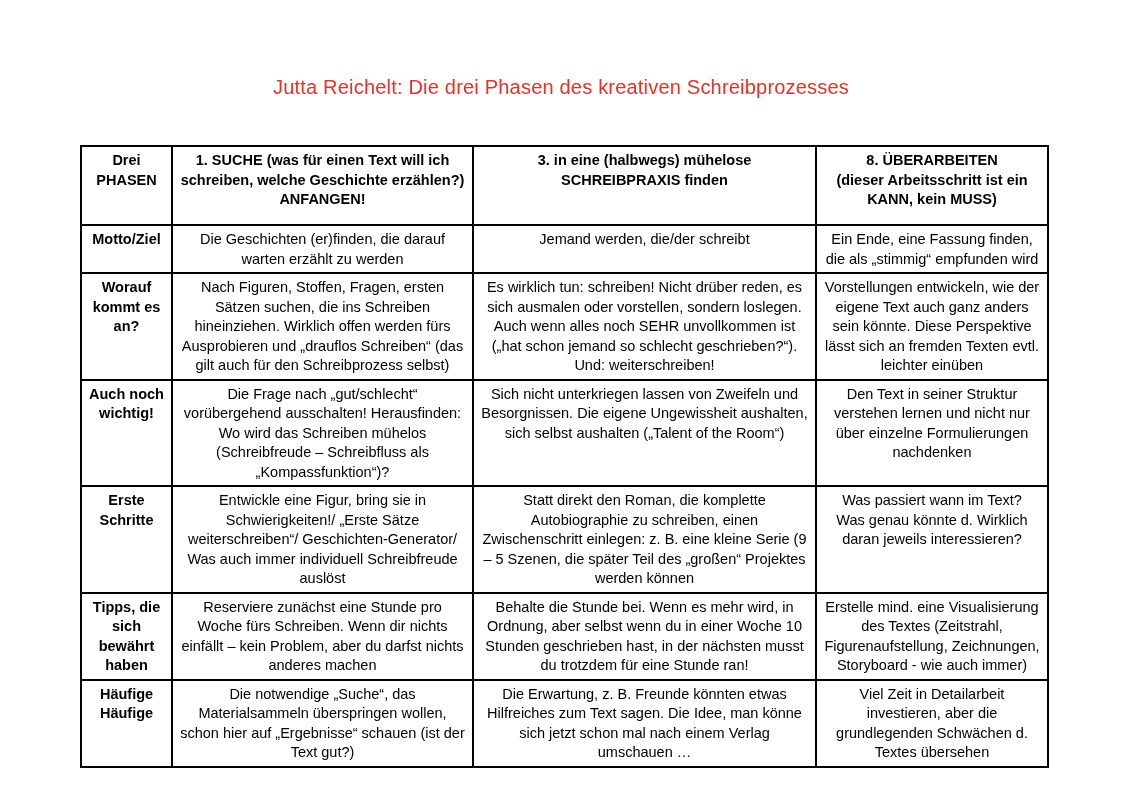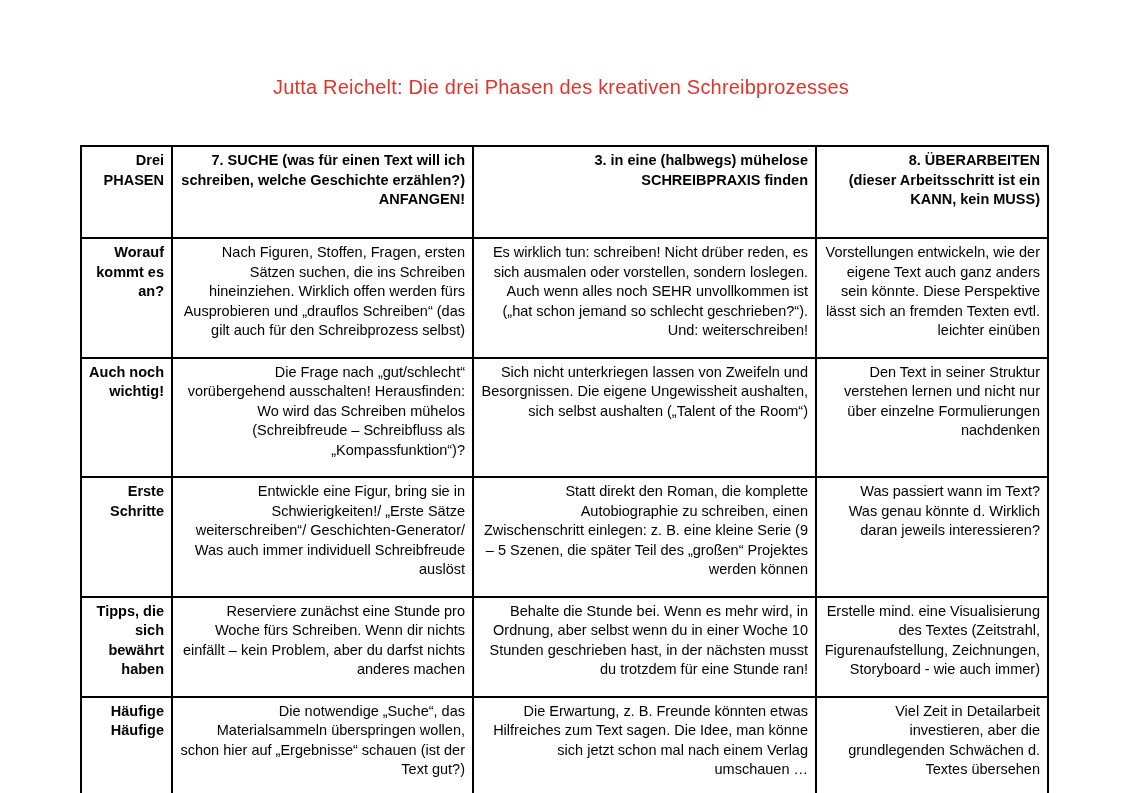--- a/index.html
+++ b/index.html
@@ -28,22 +28,22 @@
     margin: 46px 0 0 80px;
     width: 967px;
     table-layout: fixed;
     border-collapse: separate;
     border-spacing: 0;
     border: 1px solid #000;
   }
   table.phases th, table.phases td {
     border: 1px solid #000;
     vertical-align: top;
-    text-align: right;
-    padding: 4px 7px 16px 7px;
+    text-align: center;
+    padding: 4px 7px 3px 7px;
     font-size: 14.5px;
     line-height: 19.5px;
     white-space: pre-wrap;
     overflow: hidden;
   }
   table.phases thead th {
     font-weight: bold;
     height: 70px;
   }
   table.phases tbody th {
@@ -71,28 +71,34 @@
     <colgroup>
       <col class="col-label">
       <col class="col-suche">
       <col class="col-praxis">
       <col class="col-ueber">
     </colgroup>
     <thead>
       <tr>
         <th>Drei
 PHASEN</th>
-        <th>7. SUCHE (was für einen Text will ich schreiben, welche Geschichte erzählen?)
+        <th>1. SUCHE (was für einen Text will ich schreiben, welche Geschichte erzählen?)
 ANFANGEN!</th>
         <th>3. in eine (halbwegs) mühelose SCHREIBPRAXIS finden</th>
         <th>8. ÜBERARBEITEN
 (dieser Arbeitsschritt ist ein KANN, kein MUSS)</th>
       </tr>
     </thead>
     <tbody>
+      <tr class="r-motto">
+        <th>Motto/Ziel</th>
+        <td>Die Geschichten (er)finden, die darauf warten erzählt zu werden</td>
+        <td>Jemand werden, die/der schreibt</td>
+        <td>Ein Ende, eine Fassung finden, die als „stimmig“ empfunden wird</td>
+      </tr>
       <tr class="r-worauf">
         <th>Worauf kommt es an?</th>
         <td>Nach Figuren, Stoffen, Fragen, ersten Sätzen suchen, die ins Schreiben hineinziehen. Wirklich offen werden fürs Ausprobieren und „drauflos Schreiben“ (das gilt auch für den Schreibprozess selbst)</td>
         <td>Es wirklich tun: schreiben! Nicht drüber reden, es sich ausmalen oder vorstellen, sondern loslegen.  Auch wenn alles noch SEHR unvollkommen ist („hat schon jemand so schlecht geschrieben?“). Und: weiterschreiben!</td>
         <td>Vorstellungen entwickeln, wie der eigene Text auch ganz anders sein könnte. Diese Perspektive lässt sich an fremden Texten evtl. leichter einüben</td>
       </tr>
       <tr class="r-wichtig">
         <th>Auch noch wichtig!</th>
         <td>Die Frage nach „gut/schlecht“ vorübergehend ausschalten! Herausfinden: Wo wird das Schreiben mühelos (Schreibfreude – Schreibfluss als „Kompassfunktion“)?</td>
         <td>Sich nicht unterkriegen lassen von Zweifeln und Besorgnissen. Die eigene Ungewissheit aushalten, sich selbst aushalten („Talent of the Room“)</td>

